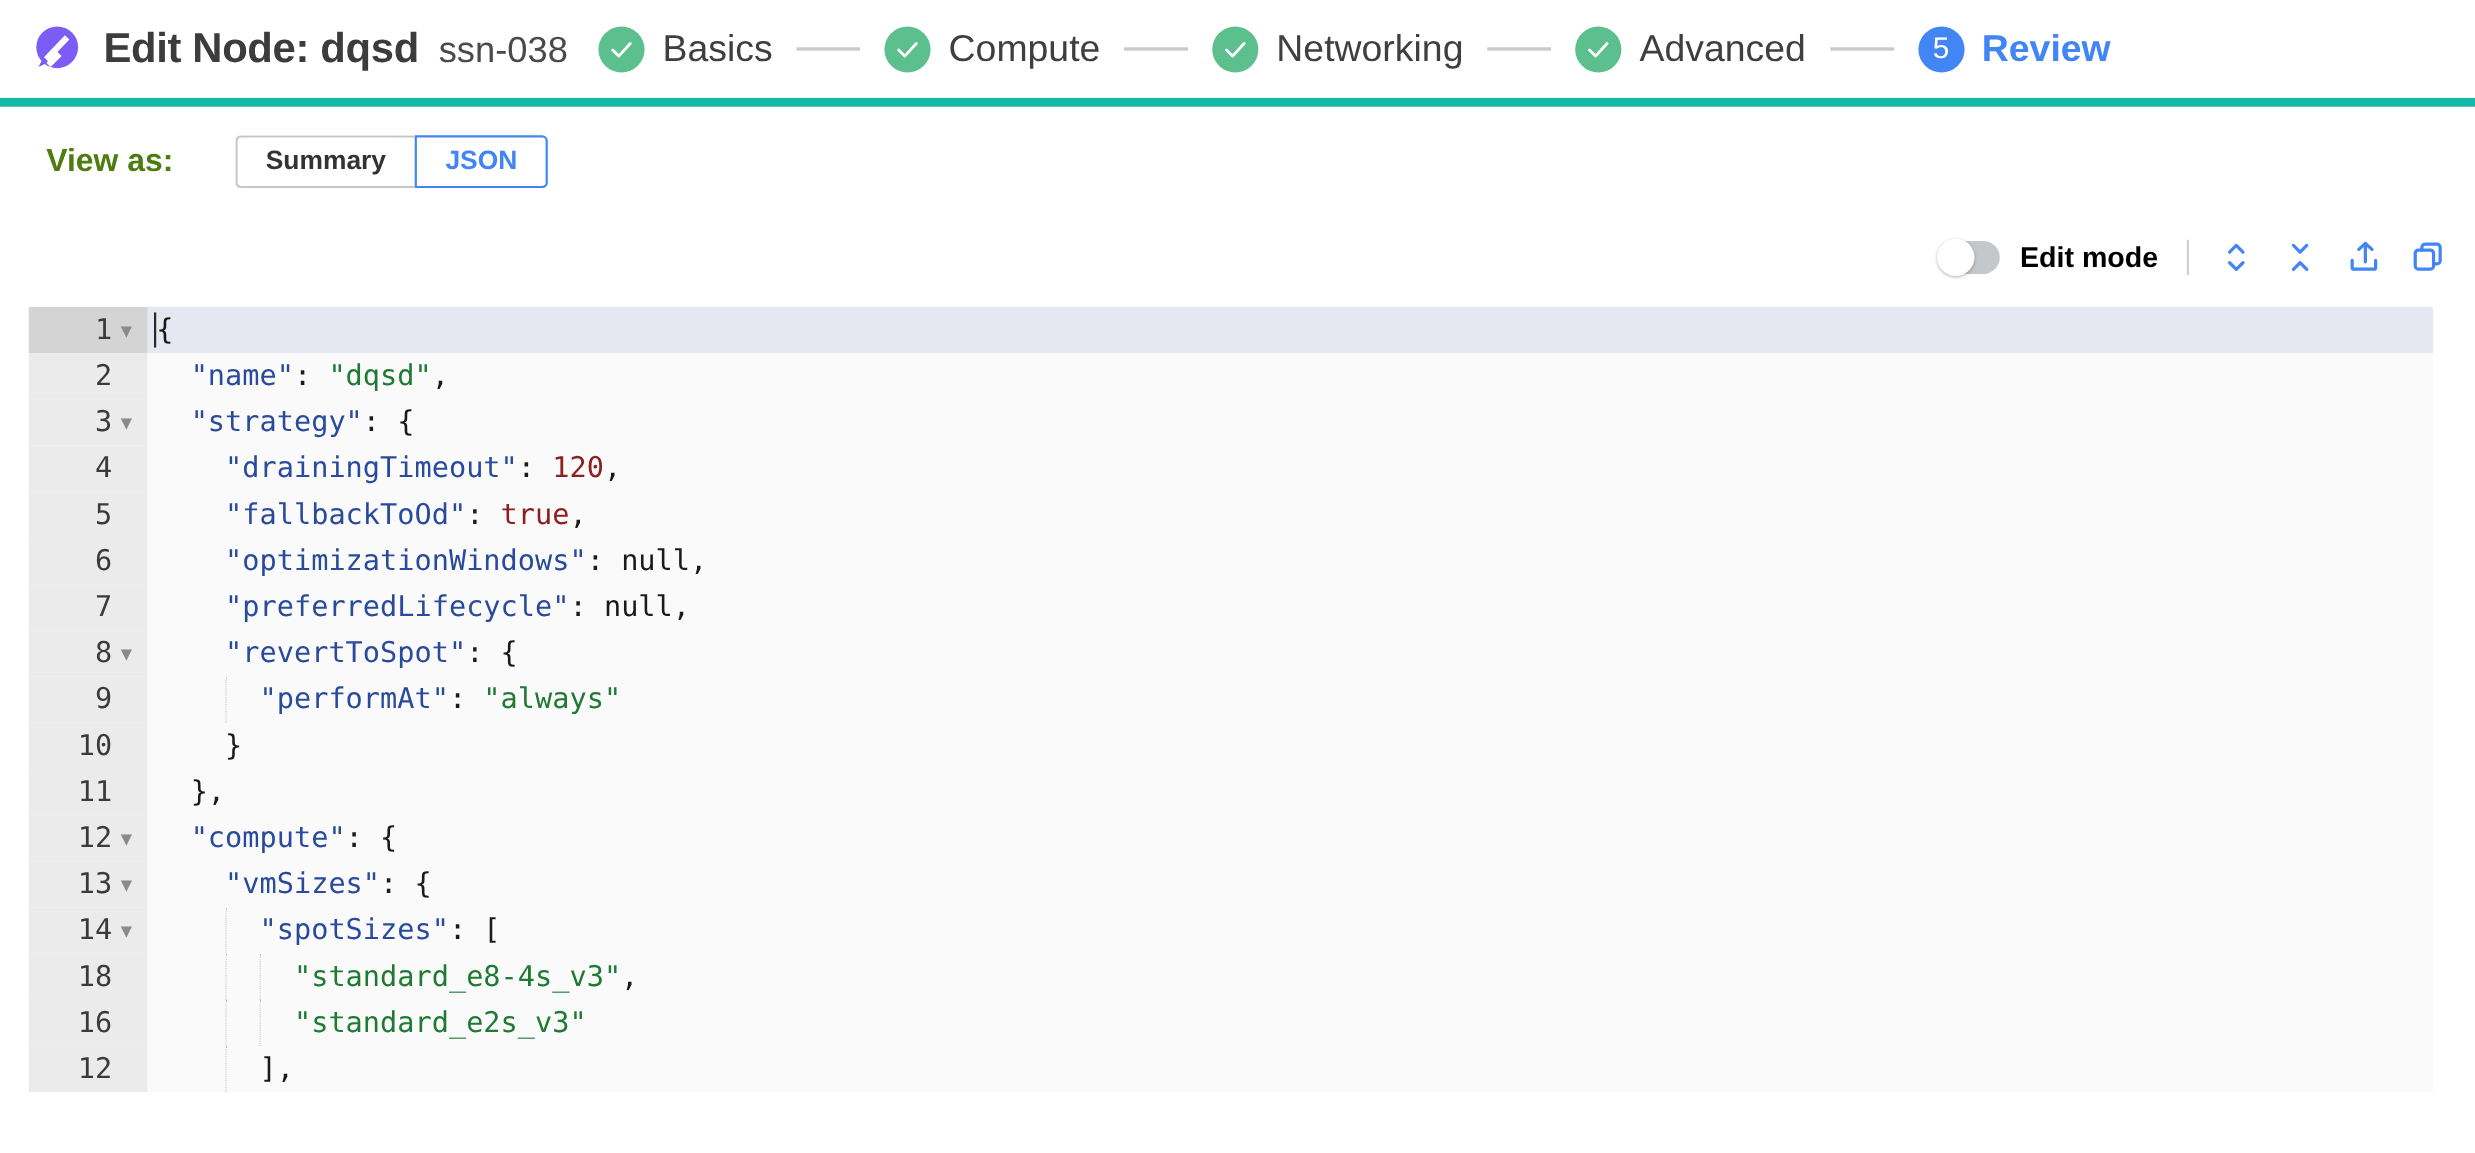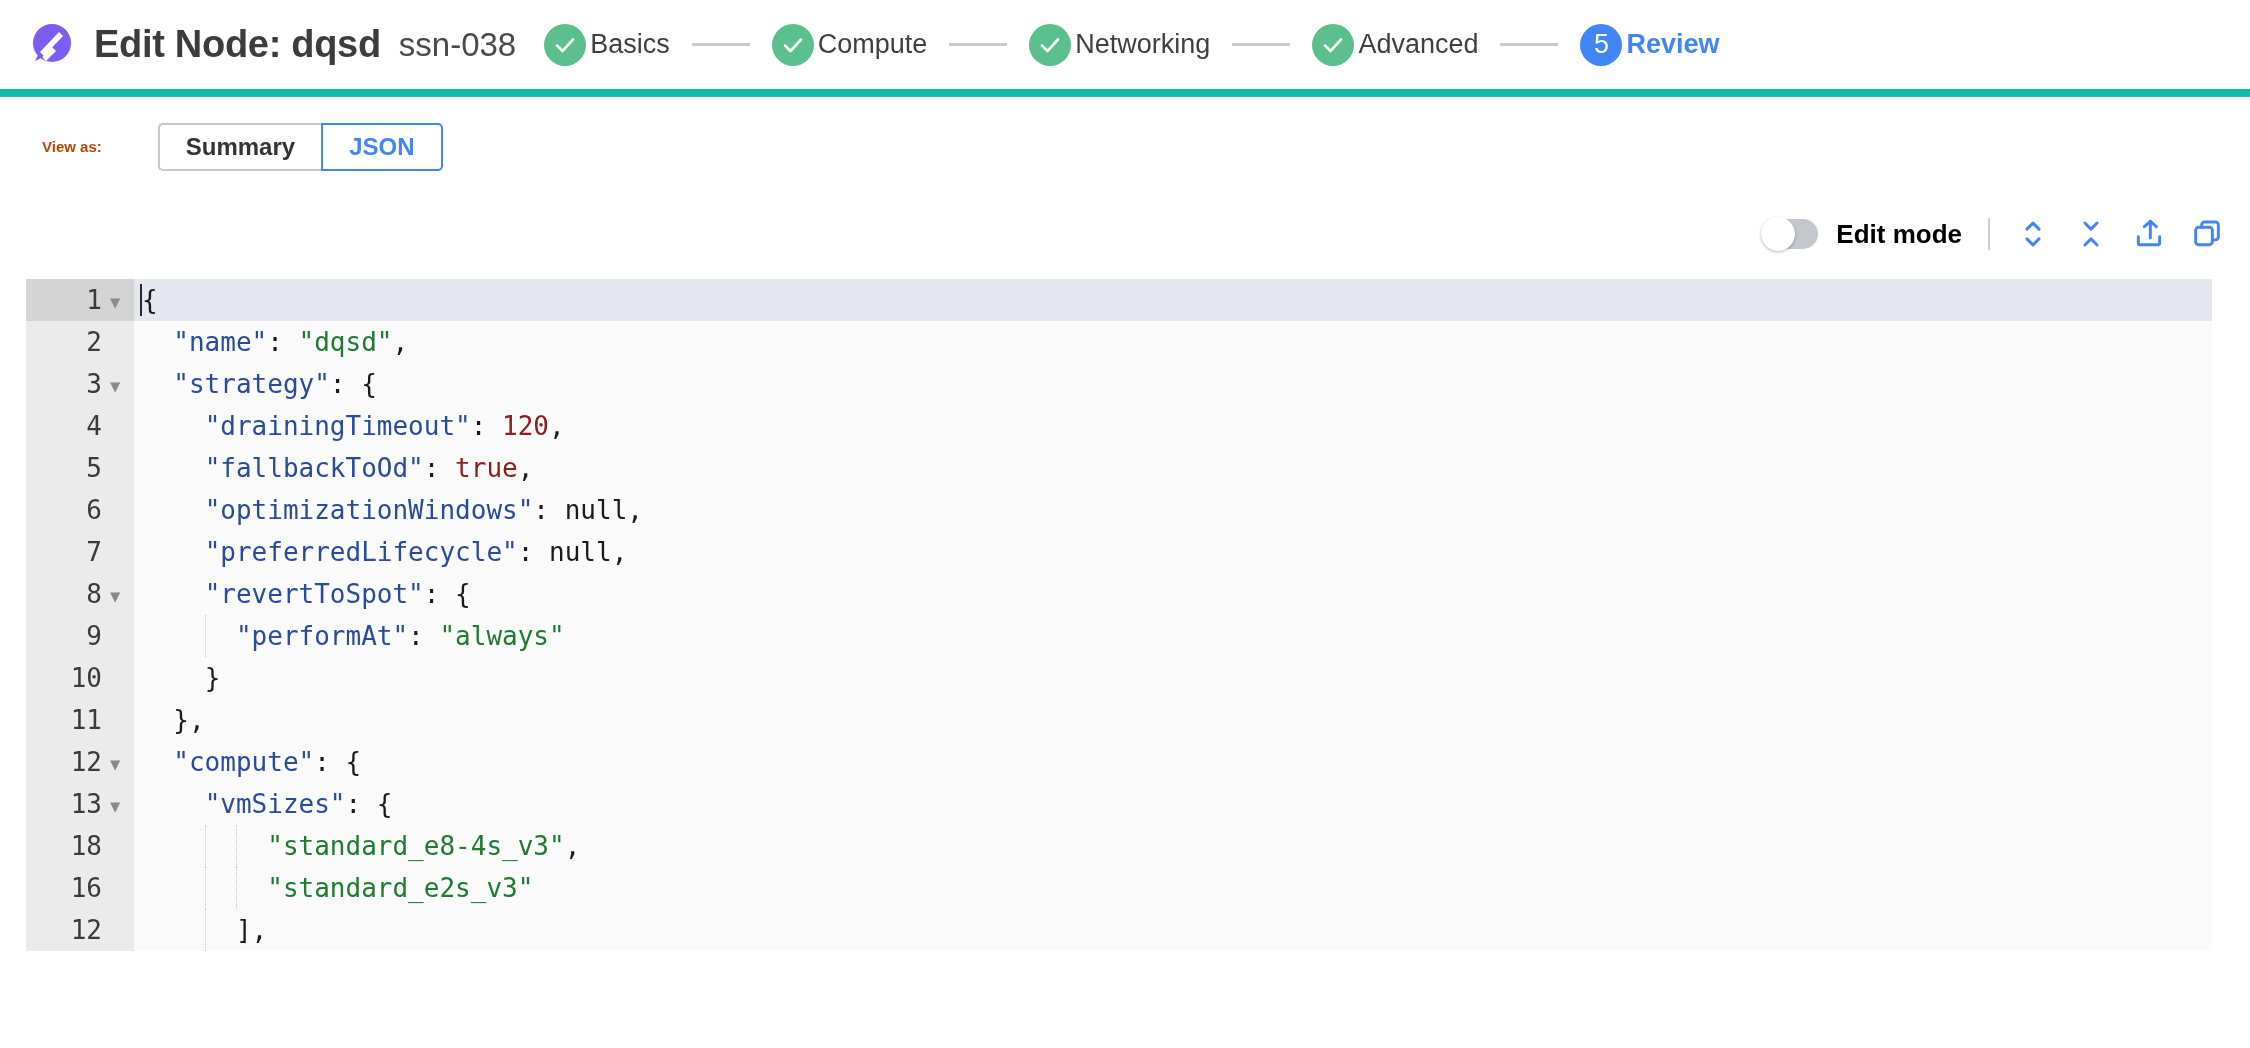--- a/index.html
+++ b/index.html
@@ -73,23 +73,23 @@
     color: #ffffff;
     font-size: 27px;
     font-weight: normal;
     line-height: 1;
   }
   .step-check {
     width: 24px; height: 24px;
     display: block;
   }
   .step-label {
-    font-size: 27px;
+    font-size: 34px;
     color: #3f3f3f;
-    margin-left: 4px;
+    margin-left: 16px;
     white-space: nowrap;
   }
   .step-label.active {
     color: #4285f4;
     font-weight: bold;
   }
   .step-connector {
     width: 58px;
     height: 3px;
     background: #c9c9c9;
@@ -98,23 +98,23 @@
   }
 
   
   .viewas-row {
     display: flex;
     align-items: center;
     padding: 37px 0 0 42px;
     height: 62px;
   }
   .viewas-label {
-    font-size: 15px;
-    font-weight: bold;
-    color: #c2410c;
+    font-size: 29px;
+    font-weight: bold;
+    color: #4d7c0f;
     margin-right: 56px;
   }
   .segmented {
     display: flex;
     height: 48px;
     justify-content: space-between;
   }
   .seg-btn {
     display: flex;
     align-items: center;
@@ -382,17 +382,18 @@
       <div class="code-line"><div class="gutter"><span class="lnum">4</span><span class="fold"></span></div><div class="code-text"><span>    </span><span class="tok-key">"drainingTimeout"</span><span class="tok-punc">: </span><span class="tok-num">120</span><span class="tok-punc">,</span></div></div>
       <div class="code-line"><div class="gutter"><span class="lnum">5</span><span class="fold"></span></div><div class="code-text"><span>    </span><span class="tok-key">"fallbackToOd"</span><span class="tok-punc">: </span><span class="tok-bool">true</span><span class="tok-punc">,</span></div></div>
       <div class="code-line"><div class="gutter"><span class="lnum">6</span><span class="fold"></span></div><div class="code-text"><span>    </span><span class="tok-key">"optimizationWindows"</span><span class="tok-punc">: </span><span class="tok-null">null</span><span class="tok-punc">,</span></div></div>
       <div class="code-line"><div class="gutter"><span class="lnum">7</span><span class="fold"></span></div><div class="code-text"><span>    </span><span class="tok-key">"preferredLifecycle"</span><span class="tok-punc">: </span><span class="tok-null">null</span><span class="tok-punc">,</span></div></div>
       <div class="code-line"><div class="gutter"><span class="lnum">8</span><span class="fold">▼</span></div><div class="code-text"><span>    </span><span class="tok-key">"revertToSpot"</span><span class="tok-punc">: {</span></div></div>
       <div class="code-line"><div class="gutter"><span class="lnum">9</span><span class="fold"></span></div><div class="code-text"><span class="indent-guide" style="left: 70.6px;"></span><span>      </span><span class="tok-key">"performAt"</span><span class="tok-punc">: </span><span class="tok-str">"always"</span></div></div>
       <div class="code-line"><div class="gutter"><span class="lnum">10</span><span class="fold"></span></div><div class="code-text"><span>    </span><span class="tok-punc">}</span></div></div>
       <div class="code-line"><div class="gutter"><span class="lnum">11</span><span class="fold"></span></div><div class="code-text"><span>  </span><span class="tok-punc">},</span></div></div>
       <div class="code-line"><div class="gutter"><span class="lnum">12</span><span class="fold">▼</span></div><div class="code-text"><span>  </span><span class="tok-key">"compute"</span><span class="tok-punc">: {</span></div></div>
       <div class="code-line"><div class="gutter"><span class="lnum">13</span><span class="fold">▼</span></div><div class="code-text"><span>    </span><span class="tok-key">"vmSizes"</span><span class="tok-punc">: {</span></div></div>
+      <div class="code-line"><div class="gutter"><span class="lnum">14</span><span class="fold">▼</span></div><div class="code-text"><span class="indent-guide" style="left: 70.6px;"></span><span>      </span><span class="tok-key">"spotSizes"</span><span class="tok-punc">: [</span></div></div>
       <div class="code-line"><div class="gutter"><span class="lnum">18</span><span class="fold"></span></div><div class="code-text"><span class="indent-guide" style="left: 70.6px;"></span><span class="indent-guide" style="left: 101.9px;"></span><span>        </span><span class="tok-str">"standard_e8-4s_v3"</span><span class="tok-punc">,</span></div></div>
       <div class="code-line"><div class="gutter"><span class="lnum">16</span><span class="fold"></span></div><div class="code-text"><span class="indent-guide" style="left: 70.6px;"></span><span class="indent-guide" style="left: 101.9px;"></span><span>        </span><span class="tok-str">"standard_e2s_v3"</span></div></div>
       <div class="code-line"><div class="gutter"><span class="lnum">12</span><span class="fold"></span></div><div class="code-text"><span class="indent-guide" style="left: 70.6px;"></span><span>      </span><span class="tok-punc">],</span></div></div>
     </div>
 </div>
 
 </body></html>

